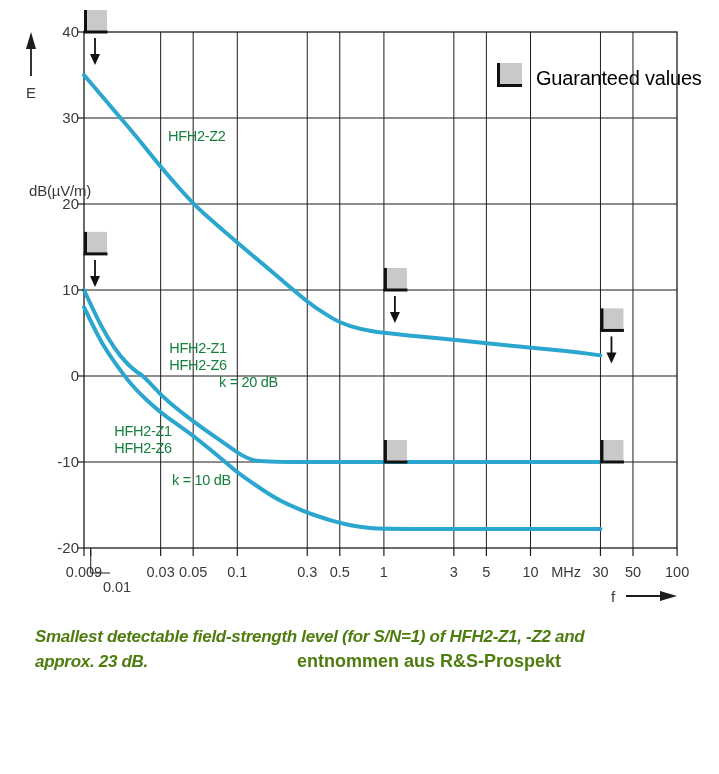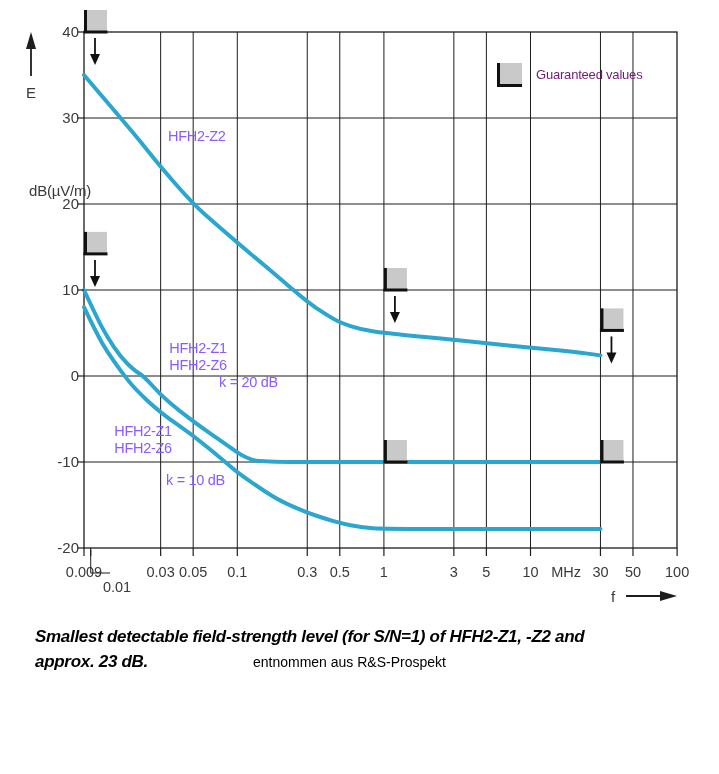--- a/index.html
+++ b/index.html
@@ -1,29 +1,29 @@
 <!DOCTYPE html>
 <html><head>
 <meta charset="utf-8">
 <style>
   html,body{margin:0;padding:0;}
   body{width:719px;height:774px;background:#ffffff;font-family:"Liberation Sans",sans-serif;position:relative;overflow:hidden;}
   .chart-wrap{position:absolute;left:0;top:0;width:719px;height:615px;}
   svg{position:absolute;left:0;top:0;}
   svg text{font-family:"Liberation Sans",sans-serif;fill:#3a3a3a;}
   .axis-label{position:absolute;color:#3a3a3a;font-size:15px;letter-spacing:-0.2px;}
-  .curve-label{position:absolute;color:#8b5cf6;font-size:14.5px;letter-spacing:-0.3px;line-height:17px;text-align:center;white-space:nowrap;}
+  .curve-label{position:absolute;color:#15803d;font-size:14.5px;letter-spacing:-0.3px;line-height:17px;text-align:center;white-space:nowrap;}
   .legend-swatch{position:absolute;left:497px;top:63px;width:22px;height:21px;background:#c9c9c9;
     border-left:3px solid #111;border-bottom:3px solid #111;}
-  .legend-label{position:absolute;left:536px;top:67px;font-size:13px;color:#701a75;letter-spacing:-0.2px;}
-  .caption{position:absolute;left:35px;top:624px;width:670px;color:#000000;
+  .legend-label{position:absolute;left:536px;top:67px;font-size:20px;color:#000000;letter-spacing:-0.2px;}
+  .caption{position:absolute;left:35px;top:624px;width:670px;color:#4d7c0f;
     font-size:17px;font-weight:bold;font-style:italic;letter-spacing:-0.3px;line-height:25px;}
   .caption .cap-line{white-space:nowrap;}
-  .caption .last-row{display:flex;align-items:baseline;}
-  .source-label{font-style:normal;font-weight:normal;font-size:14px;letter-spacing:0;margin-left:105px;white-space:nowrap;}
+  .caption .last-row{display:flex;align-items:baseline;gap:44px;}
+  .source-label{font-style:normal;font-weight:bold;font-size:18px;letter-spacing:0;margin-left:105px;white-space:nowrap;}
 </style>
 </head>
 <body>
 
 <div class="chart-wrap">
   <svg id="chart-svg" width="719" height="615">
     <g id="g-grid">
         <line x1="160.6540240580975" y1="32" x2="160.6540240580975" y2="548" stroke="#1d1d1d" stroke-width="1"></line>
         <line x1="193.17705075185535" y1="32" x2="193.17705075185535" y2="548" stroke="#1d1d1d" stroke-width="1"></line>
         <line x1="237.30804811619498" y1="32" x2="237.30804811619498" y2="548" stroke="#1d1d1d" stroke-width="1"></line>
@@ -151,21 +151,21 @@
   <div class="curve-label" style="left:166px;top:340px;width:64px;">
     <span style="display:block;">HFH2-Z1</span>
     <span style="display:block;">HFH2-Z6</span>
   </div>
   <div class="curve-label" style="left:219px;top:374px;">k = 20 dB</div>
 
   <div class="curve-label" style="left:111px;top:423px;width:64px;">
     <span style="display:block;">HFH2-Z1</span>
     <span style="display:block;">HFH2-Z6</span>
   </div>
-  <div class="curve-label" style="left:166px;top:472px;">k = 10 dB</div>
+  <div class="curve-label" style="left:172px;top:472px;">k = 10 dB</div>
 </div>
 
 <div class="caption">
   <div class="cap-line">Smallest detectable field-strength level (for S/N=1) of HFH2-Z1, -Z2 and</div>
   <div class="last-row">
     <span class="cap-line">approx. 23 dB.</span>
     <span class="source-label">entnommen aus R&amp;S-Prospekt</span>
   </div>
 </div>
 

